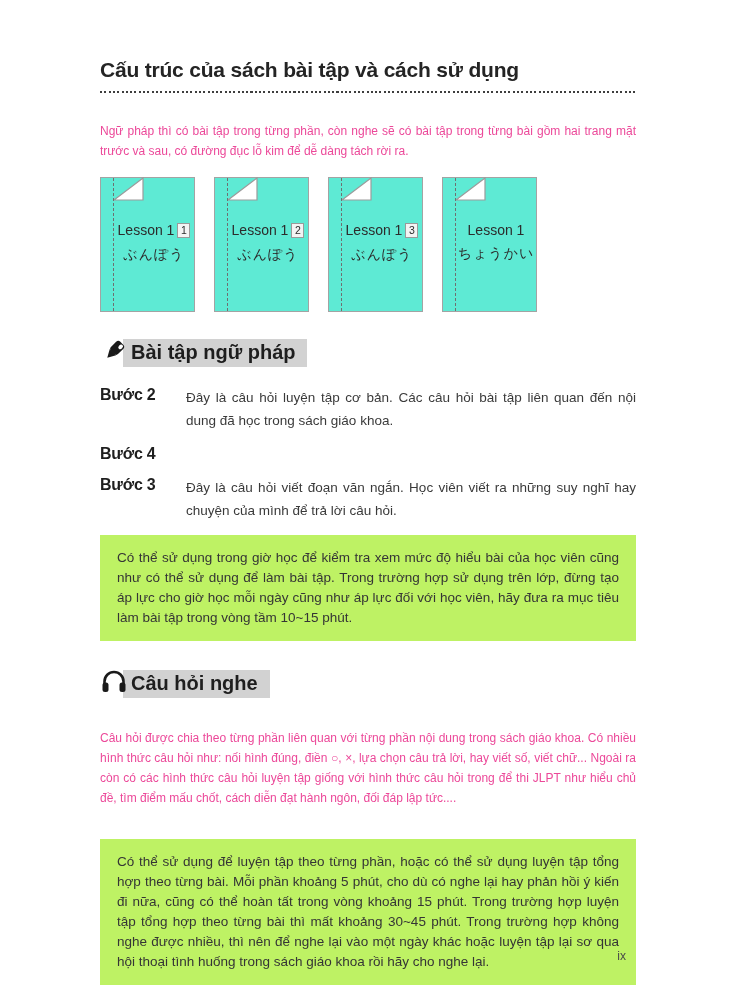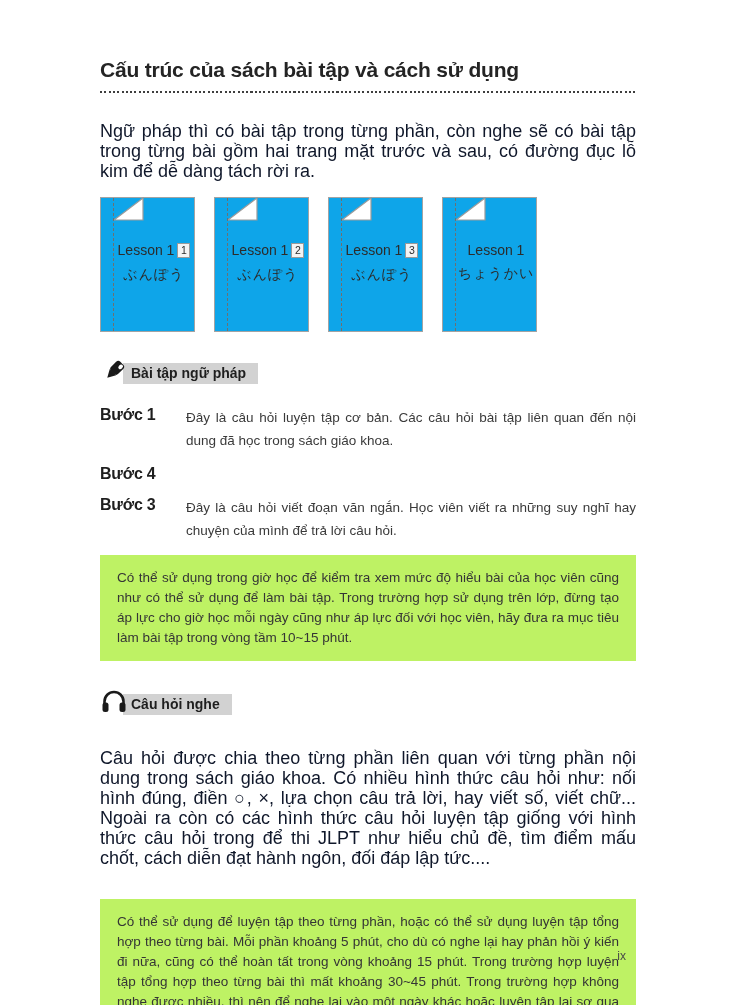--- a/index.html
+++ b/index.html
@@ -17,29 +17,29 @@
     margin-top:58px;
     font-size:21px; font-weight:bold; color:#242424; letter-spacing:-0.2px;
   }
   .dotted-rule {
     margin-top:8px; height:3px;
     background-image:repeating-linear-gradient(90deg,#3e3e3e 0 2px,transparent 2px 4.3px);
     background-position:0 1px; background-size:100% 2px; background-repeat:no-repeat;
   }
 
   p.body-text {
-    font-size:18px; line-height:20px; text-align:justify; color:#0f172a;margin-top:28px;
+    font-size:12px; line-height:20px; text-align:justify; color:#ec4899;margin-top:28px;
   }
   .intro { margin-top:14px; }
 
   
   .cards { margin-top:16px; display:flex; gap:19px; }
   .card {
     position:relative; width:95px; height:135px;
-    border:1px solid #a3a3a3; background:#0ea5e9;
+    border:1px solid #a3a3a3; background:#5eead4;
   }
   .card .perforation {
     position:absolute; left:12px; top:0; bottom:0; width:0;
     border-left:1px dashed #6f6f6f;
   }
   .card .fold { position:absolute; left:12px; top:-1px; }
   .card .card-text {
     position:absolute; left:13px; right:0; top:44px; text-align:center;
   }
   .card .lesson-line { font-size:14px; color:#2c2c2c; white-space:nowrap; }
@@ -50,21 +50,21 @@
     margin-left:3px; transform:translateY(-1px);
   }
   .card .jp-line { margin-top:7px; font-size:14px; color:#2c2c2c; letter-spacing:1px; }
 
   
   .section-head { display:flex; align-items:center; position:relative; }
   .section-head .icon { position:relative; z-index:2; flex:0 0 auto; }
   .section-head .head-label {
     position:relative; z-index:1;
     background:#d2d2d2; color:#1e1e1e;
-    font-size:14px; font-weight:bold;
+    font-size:20px; font-weight:bold;
     padding:2px 12px 3px 8px; margin-left:-5px;
   }
   .head-grammar { margin-top:25px; }
   .head-listening { margin-top:27px;text-align:center; }
 
   
   .steps { margin-top:17px; }
   .step { display:flex; margin-bottom:13px; }
   .step-label {
     flex:0 0 86px; font-size:16px; font-weight:bold; color:#1e1e1e;
@@ -154,21 +154,21 @@
             <polygon points="9.5,15.5 18.5,15.5 14,23.5" fill="#1a1a1a"></polygon>
             <ellipse cx="15.8" cy="6.4" rx="2" ry="2.6" fill="#ffffff"></ellipse>
           </g>
         </svg>
       </span>
       <span class="head-label">Bài tập ngữ pháp</span>
     </div>
 
     <div class="steps">
       <div class="step">
-        <div class="step-label">Bước 1</div>
+        <div class="step-label">Bước 2</div>
         <div class="step-text">Đây là câu hỏi luyện tập cơ bản. Các câu hỏi bài tập liên quan đến nội dung đã học trong sách giáo khoa.</div>
       </div>
       <div class="step">
         <div class="step-label">Bước 4</div>
       </div>
       <div class="step">
         <div class="step-label">Bước 3</div>
         <div class="step-text">Đây là câu hỏi viết đoạn văn ngắn. Học viên viết ra những suy nghĩ hay chuyện của mình để trả lời câu hỏi.</div>
       </div>
     </div>

